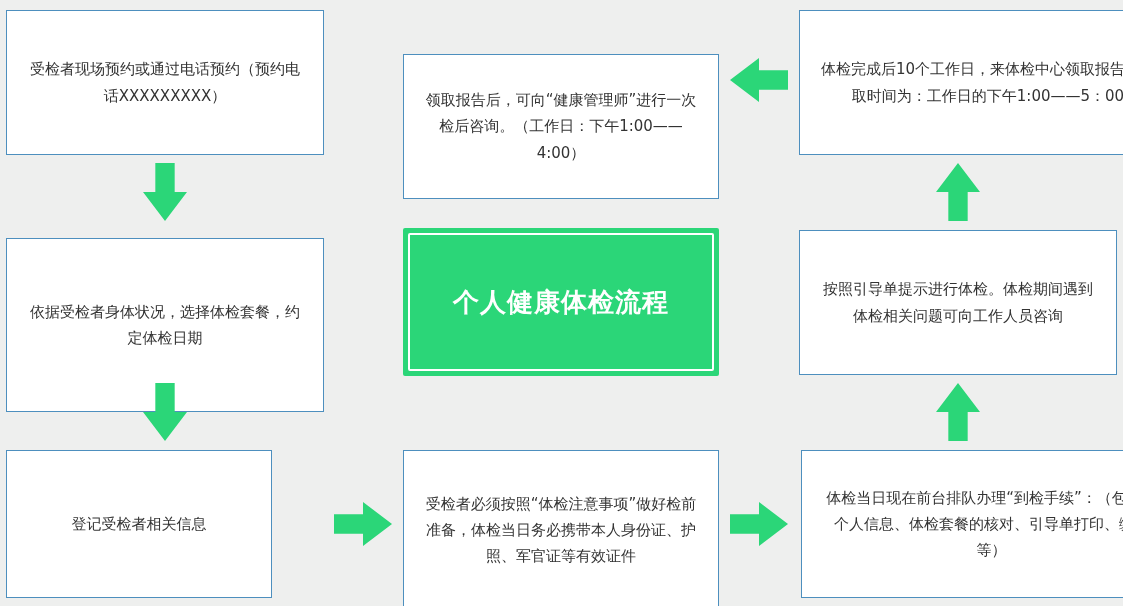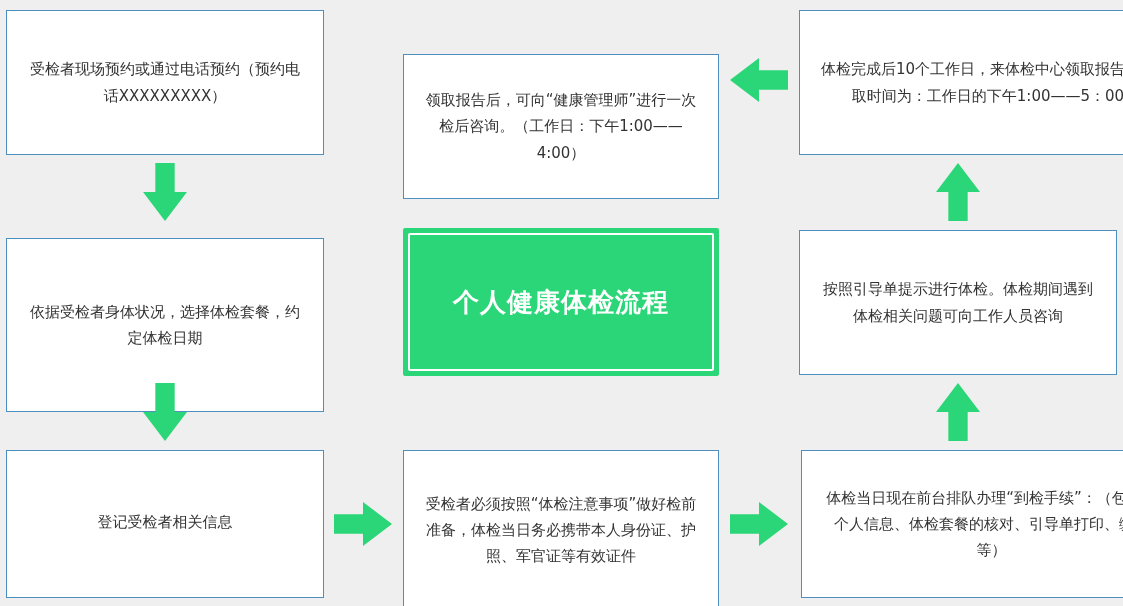--- a/index.html
+++ b/index.html
@@ -75,21 +75,21 @@
   </div>
 
   <div class="arrow arrow-v arrow-down" style="left:143px; top:163px;"></div>
 
   <div class="box" style="left:6px; top:230px; width:318px; height:174px;margin-top:8px;">
     <span class="box-text">依据受检者身体状况，选择体检套餐，约定体检日期</span>
   </div>
 
   <div class="arrow arrow-v arrow-down" style="left:143px; top:383px;"></div>
 
-  <div class="box" style="left:6px; top:450px; width:318px; height:148px;font-family:Liberation Mono, monospace;">
+  <div class="box" style="left:6px; top:450px; width:266px; height:148px;">
     <span class="box-text">登记受检者相关信息</span>
   </div>
 
   <div class="arrow arrow-h arrow-right" style="left:334px; top:502px;"></div>
 
   <div class="box" style="left:403px; top:450px; width:316px; height:160px;">
     <span class="box-text">受检者必须按照“体检注意事项”做好检前准备，体检当日务必携带本人身份证、护照、军官证等有效证件</span>
   </div>
 
   <div class="arrow arrow-h arrow-right" style="left:730px; top:502px;"></div>

